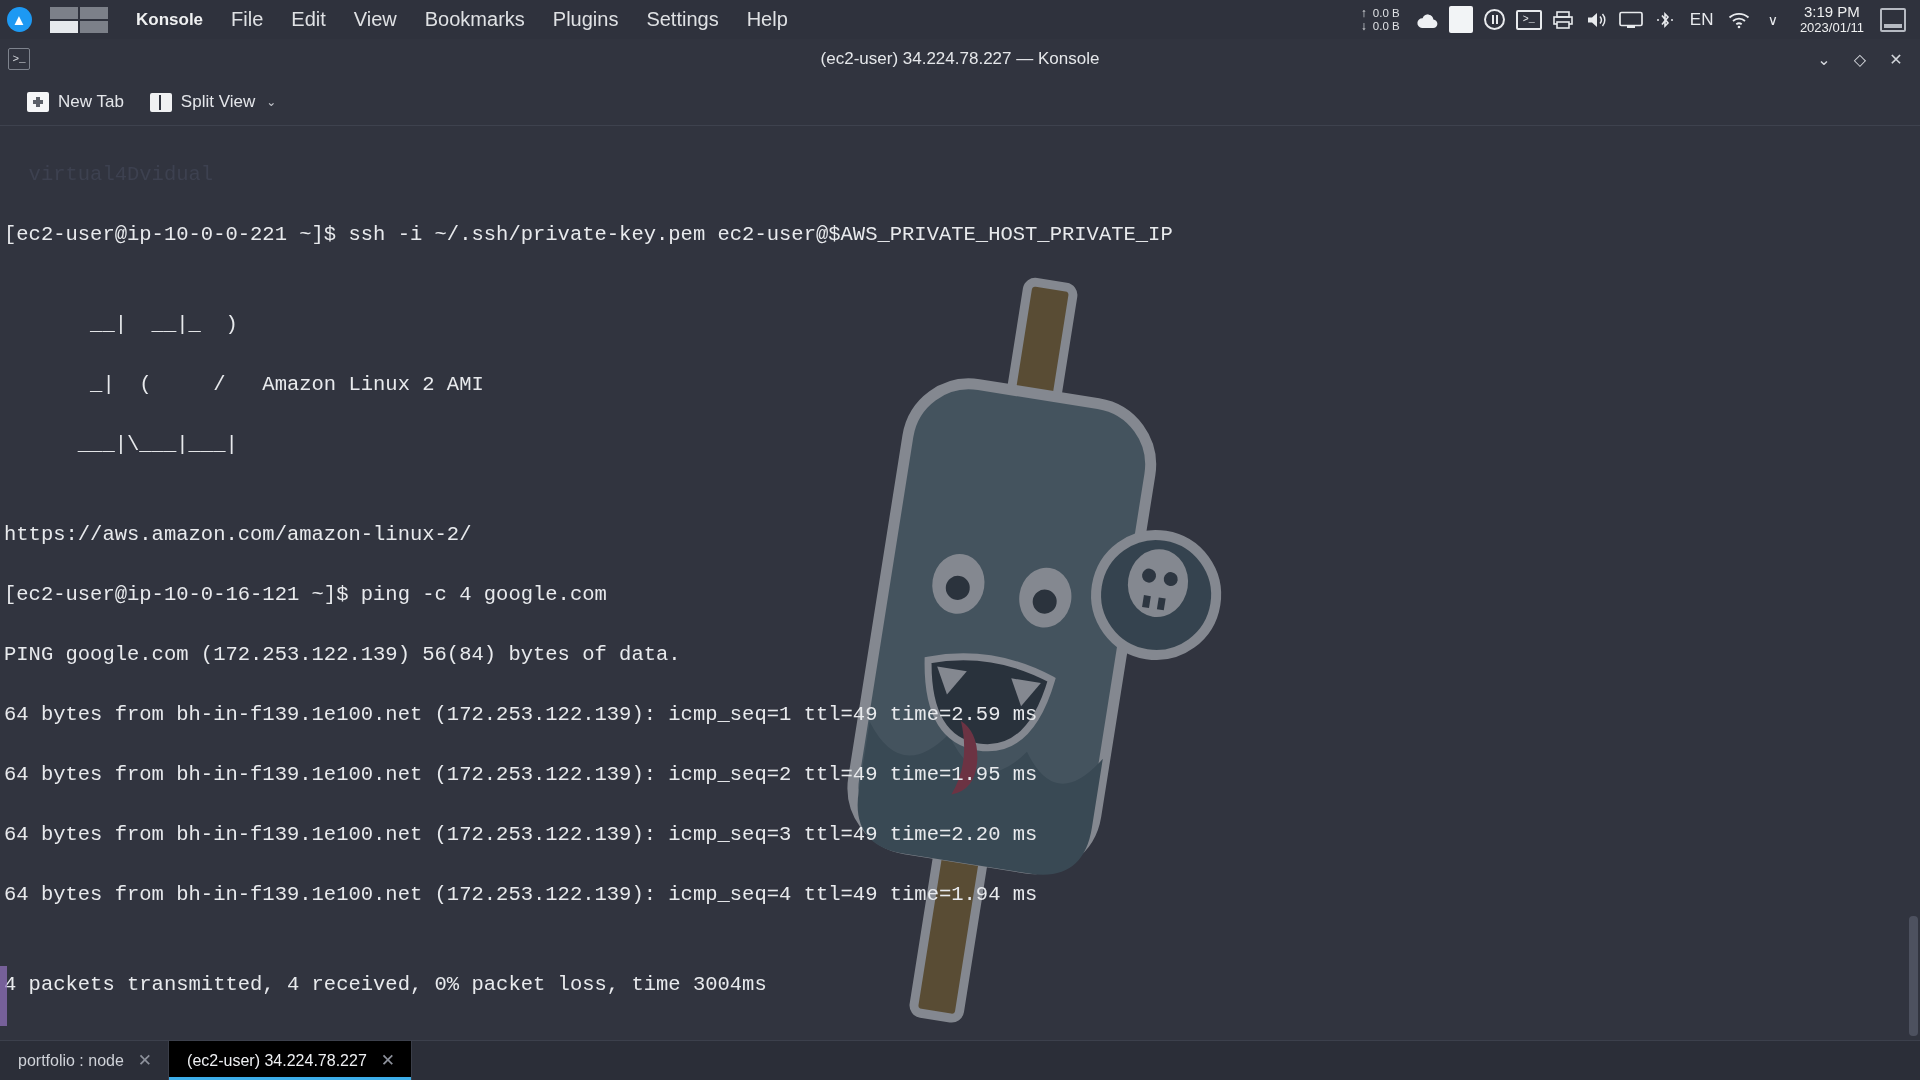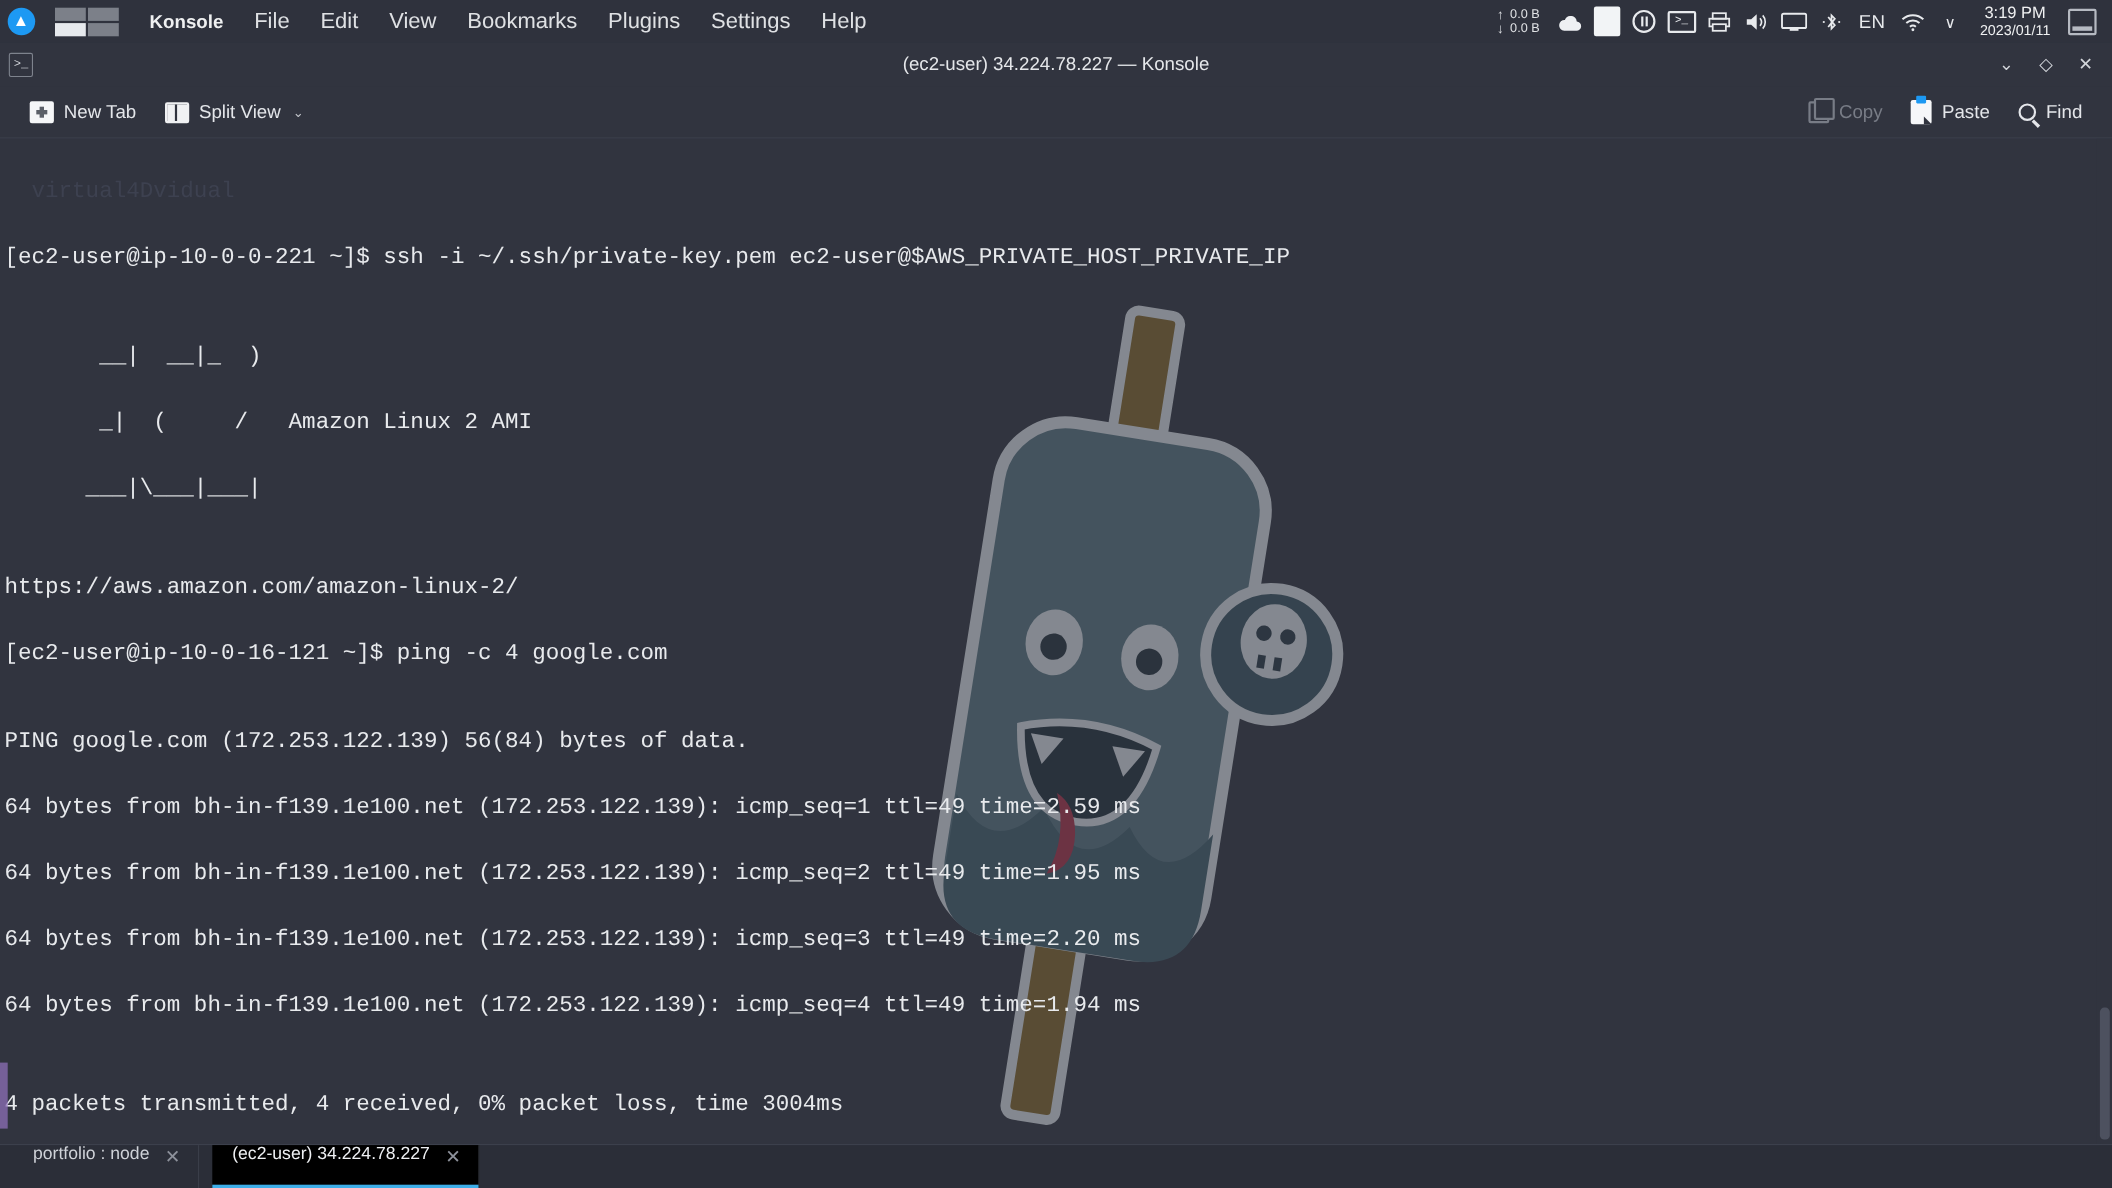--- a/index.html
+++ b/index.html
@@ -193,26 +193,25 @@
     background: #8e6fb8; opacity:.75; z-index: 4;
   }
 
   
   #tab-bar {
     height: 40px; background: #2b2e38;
     display: flex; align-items: stretch;
     border-top: 1px solid #3c404c;
   }
   .tab {
-    display: flex; gap: 14px;
+    display: flex; align-items: center; gap: 14px;
     padding: 0 16px 0 18px;
     font-size: 16px; color: #cfd2d8;
     position: relative; cursor: default;
     border-right: 1px solid #3a3e49;
-    margin-left: 12px;
   }
   .tab .x { color: #8d919b; font-size: 17px; }
   .tab.active {
     background: #000000; color: #eef0f3;
   }
   .tab.active::after{
     content:""; position:absolute; left:0; right:0; bottom:0; height:3px; background:#3daee9;
   }
 </style>
 </head>
@@ -344,34 +343,20 @@
     </div>
     <div class="tb-item">
       <span class="ic-split">
           <i></i>
           <i></i>
         </span>
       <span>Split View</span>
       <span class="chev">⌄</span>
     </div>
 
-    <div class="tb-right">
-      <div class="tb-item disabled">
-        <span class="ic-copy"></span>
-        <span>Copy</span>
-      </div>
-      <div class="tb-item">
-        <span class="ic-paste"></span>
-        <span>Paste</span>
-      </div>
-      <div class="tb-item">
-        <span class="ic-find"></span>
-        <span>Find</span>
-      </div>
-    </div>
   </div>
 
   <div id="terminal-area">
 
     <svg id="terminal-bg" viewBox="0 0 420 760">
       <g transform="rotate(9 210 380)">
         <rect x="150" y="10" width="46" height="190" rx="8" fill="#8a6b28" stroke="#e9eef2" stroke-width="9"></rect>
         <rect x="150" y="560" width="46" height="190" rx="8" fill="#8a6b28" stroke="#e9eef2" stroke-width="9"></rect>
         <rect x="55" y="120" width="245" height="470" rx="62" fill="#5c7a85" stroke="#e9eef2" stroke-width="11"></rect>
         <path d="M62 470 q40 55 80 0 q40 60 80 5 q38 55 76 -5 l0 70 q0 55 -55 55 l-126 0 q-55 0 -55 -55z" fill="#44636e"></path>
@@ -395,21 +380,21 @@
     <div id="term-text">
 <span class="ghost" style="display: block;">  virtual4Dvidual</span>
 <span style="display: block;">[ec2-user@ip-10-0-0-221 ~]$ ssh -i ~/.ssh/private-key.pem ec2-user@$AWS_PRIVATE_HOST_PRIVATE_IP</span>
 <span style="display: block;"></span>
 <span style="display: block;">       __|  __|_  )</span>
 <span style="display: block;">       _|  (     /   Amazon Linux 2 AMI</span>
 <span style="display: block;">      ___|\___|___|</span>
 <span style="display: block;"></span>
 <span style="display: block;">https://aws.amazon.com/amazon-linux-2/</span>
 <span style="display: block;">[ec2-user@ip-10-0-16-121 ~]$ ping -c 4 google.com</span>
-<span style="display: block; margin-top: 20px;">PING google.com (172.253.122.139) 56(84) bytes of data.</span>
+<span style="display: block;">PING google.com (172.253.122.139) 56(84) bytes of data.</span>
 <span style="display: block;">64 bytes from bh-in-f139.1e100.net (172.253.122.139): icmp_seq=1 ttl=49 time=2.59 ms</span>
 <span style="display: block;">64 bytes from bh-in-f139.1e100.net (172.253.122.139): icmp_seq=2 ttl=49 time=1.95 ms</span>
 <span style="display: block;">64 bytes from bh-in-f139.1e100.net (172.253.122.139): icmp_seq=3 ttl=49 time=2.20 ms</span>
 <span style="display: block;">64 bytes from bh-in-f139.1e100.net (172.253.122.139): icmp_seq=4 ttl=49 time=1.94 ms</span>
 <span style="display: block;"></span>
 <span style="display: block;">4 packets transmitted, 4 received, 0% packet loss, time 3004ms</span>
 
 
     </div>
 

